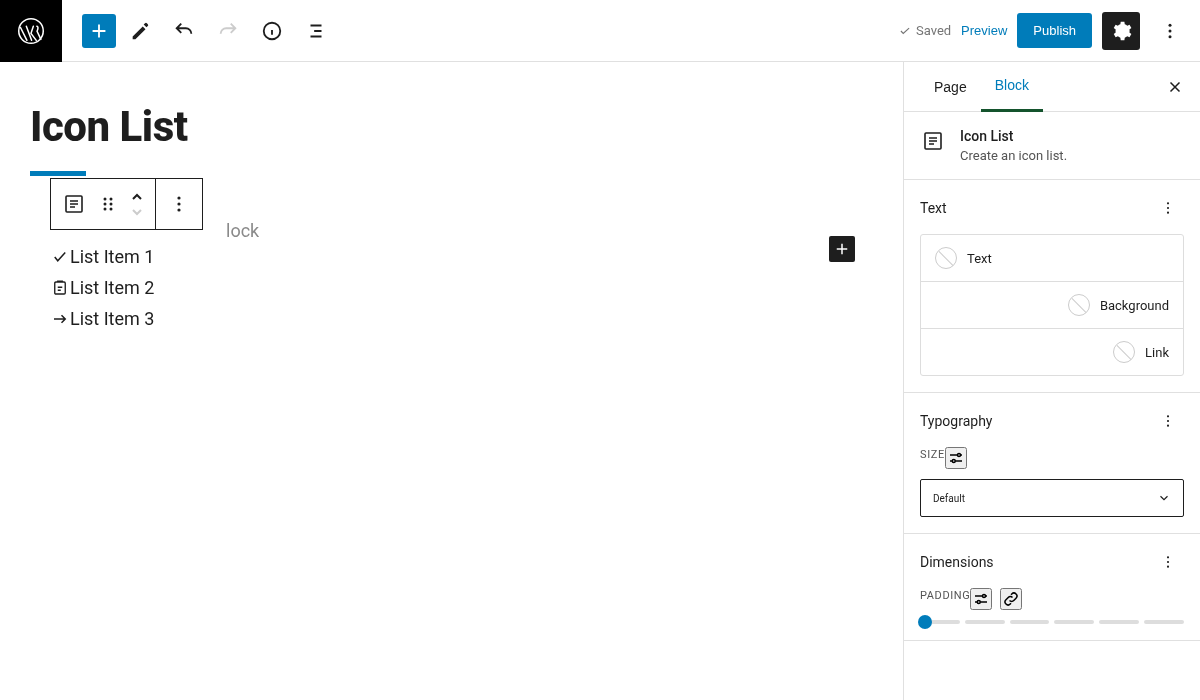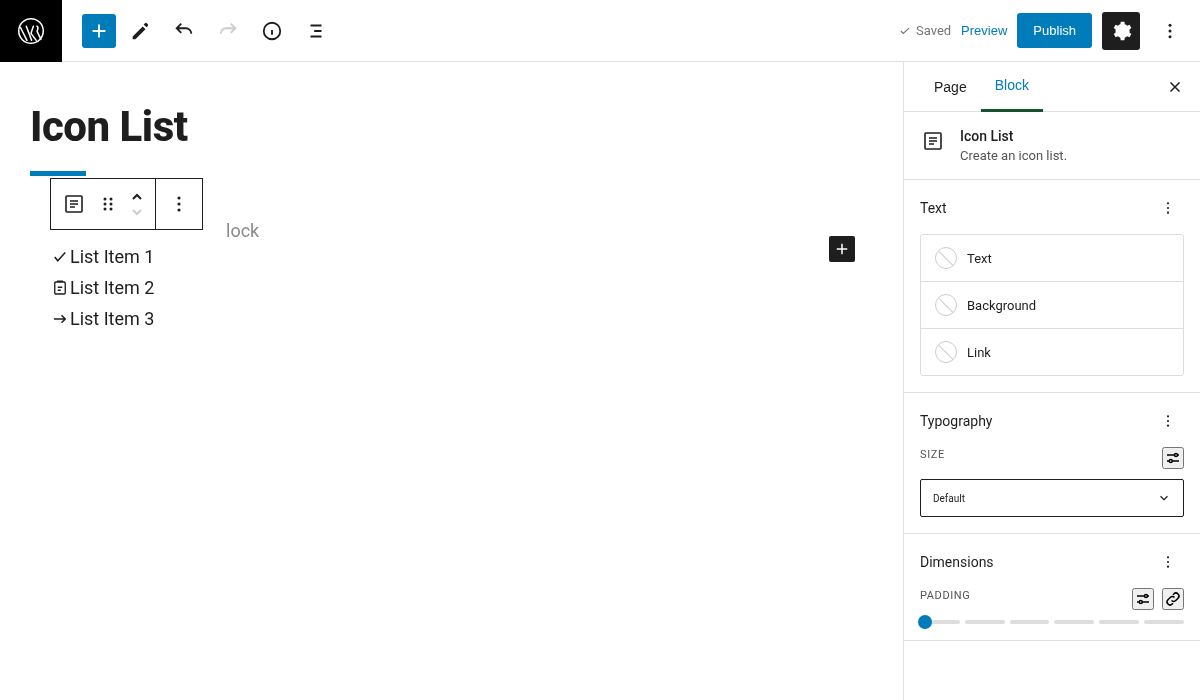--- a/index.html
+++ b/index.html
@@ -41,25 +41,25 @@
 .panel { border-bottom: 1px solid #e0e0e0; padding: 16px; }
 .block-info { display: flex; gap: 14px; }
 .block-info-icon { width: 26px; height: 26px; display:flex; align-items:center; justify-content:center; }
 .block-info .title { font-size: 14px; font-weight: 500; margin-bottom: 4px; }
 .block-info .desc { font-size: 13px; color: #555; }
 .panel-head { display: flex; align-items: center; justify-content: space-between; margin-bottom: 14px; }
 .panel-head .label { font-size: 14px; }
 .panel-head .menu { background: none; border: none; cursor: pointer; color: #1e1e1e; width: 24px; height: 24px; }
 .color-rows { border: 1px solid #ddd; border-radius: 3px; }
 .color-row { display: flex; align-items: center; gap: 10px; padding: 12px 14px; cursor: pointer; }
-.color-row + .color-row { border-top: 1px solid #ddd; }
+.color-row + .color-row { border-top: 1px solid #ddd; justify-content: flex-end; }
 .swatch { width: 22px; height: 22px; border-radius: 50%; border: 1px solid #ccc; position: relative; }
 .swatch::after { content: ""; position: absolute; width: 100%; height: 1px; background: #ccc; top: 49%; left: 0; transform: rotate(45deg); }
 .sublabel { font-size: 11px; letter-spacing: 0.6px; color: #555; margin-bottom: 8px; text-transform: uppercase; }
-.subrow { display: flex; align-items: center; justify-content: space-between; margin-bottom: 10px; }
+.subrow { display: flex; align-items: center; margin-bottom: 10px; }
 .select { width: 100%; border: 1px solid #1e1e1e; background: #fff; padding: 11px 12px; font-size: 10px; display: flex; align-items: center; justify-content: space-between; cursor: pointer; border-radius: 2px; }
 .slider-track { display: flex; gap: 5px; margin-top: 10px; }
 .slider-seg { flex: 1; height: 4px; background: #ddd; border-radius: 2px; }
 .slider-dot { width: 14px; height: 14px; border-radius: 50%; background: #007cba; margin-left: -2px; margin-top: -5px; position: relative; z-index: 2; }
 .slider-wrap { position: relative; }
 svg { display: block; }
 </style>
 </head>
 <body>
 

